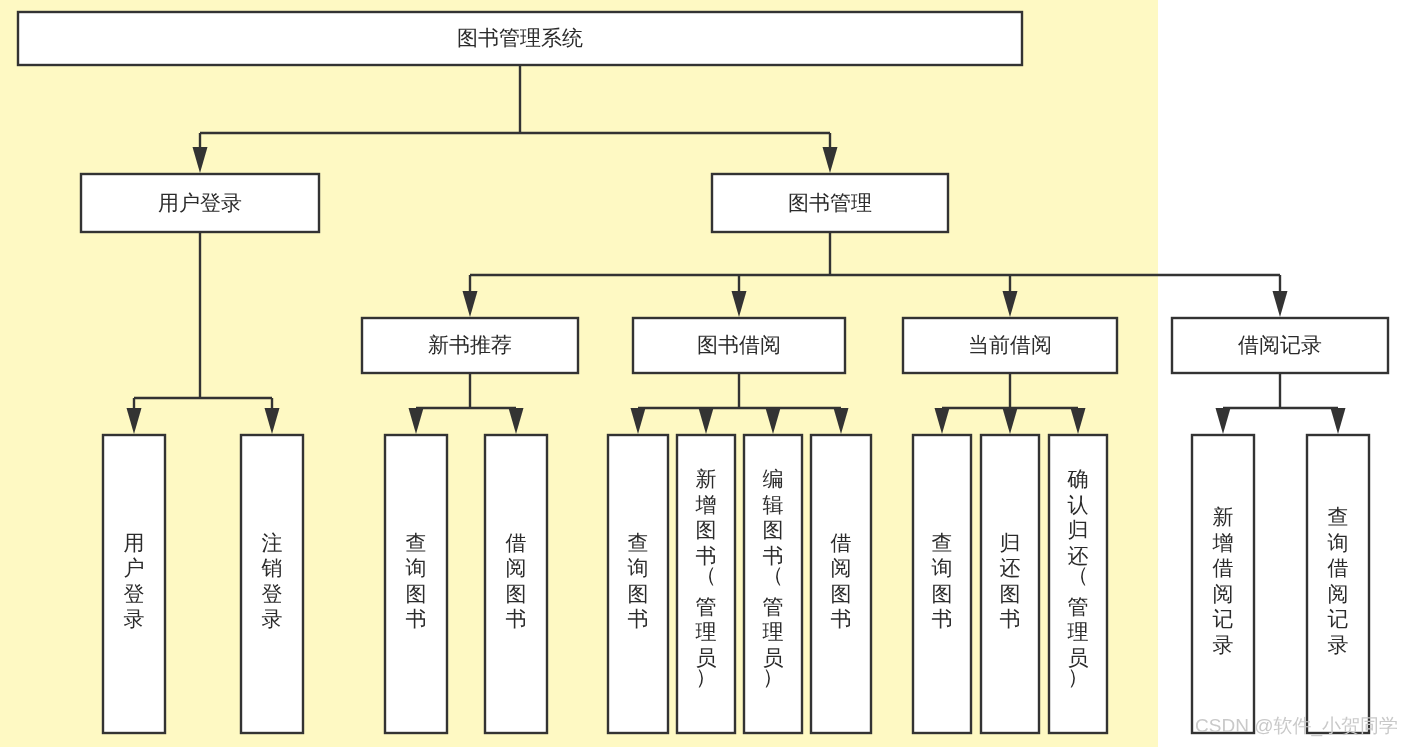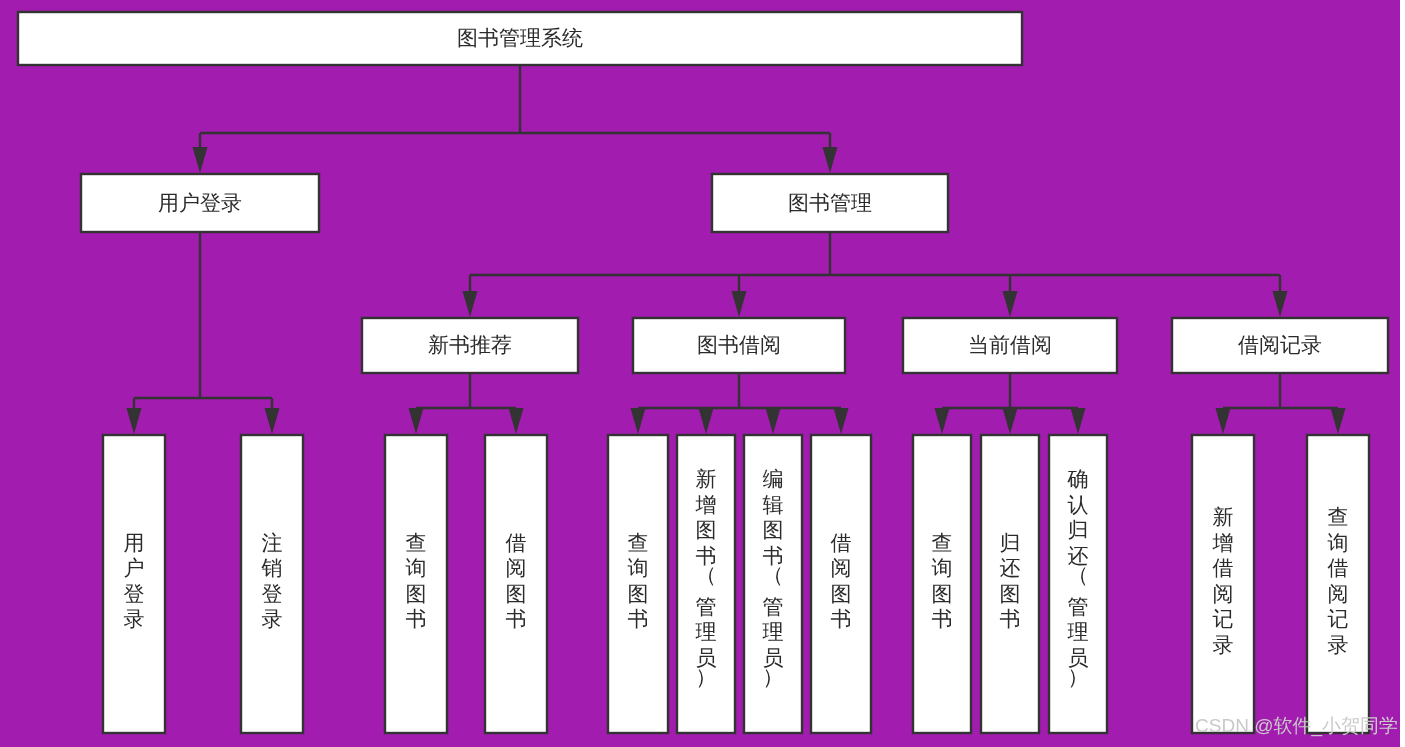--- a/index.html
+++ b/index.html
@@ -9,23 +9,23 @@
     background: #ffffff;
   }
   body {
     width: 1405px;
     height: 747px;
     overflow: hidden;
     font-family: "Liberation Sans", "DejaVu Sans", sans-serif;
   }
   #diagram-root {
     position: relative;
-    width: 1400px;
+    width: 1158px;
     height: 747px;
-    background: #a21caf;
+    background: #fef9c3;
   }
   svg#diagram-canvas {
     position: absolute;
     top: 0;
     left: 0;
     width: 1405px;
     height: 747px;
     display: block;
   }
   .node-box {

